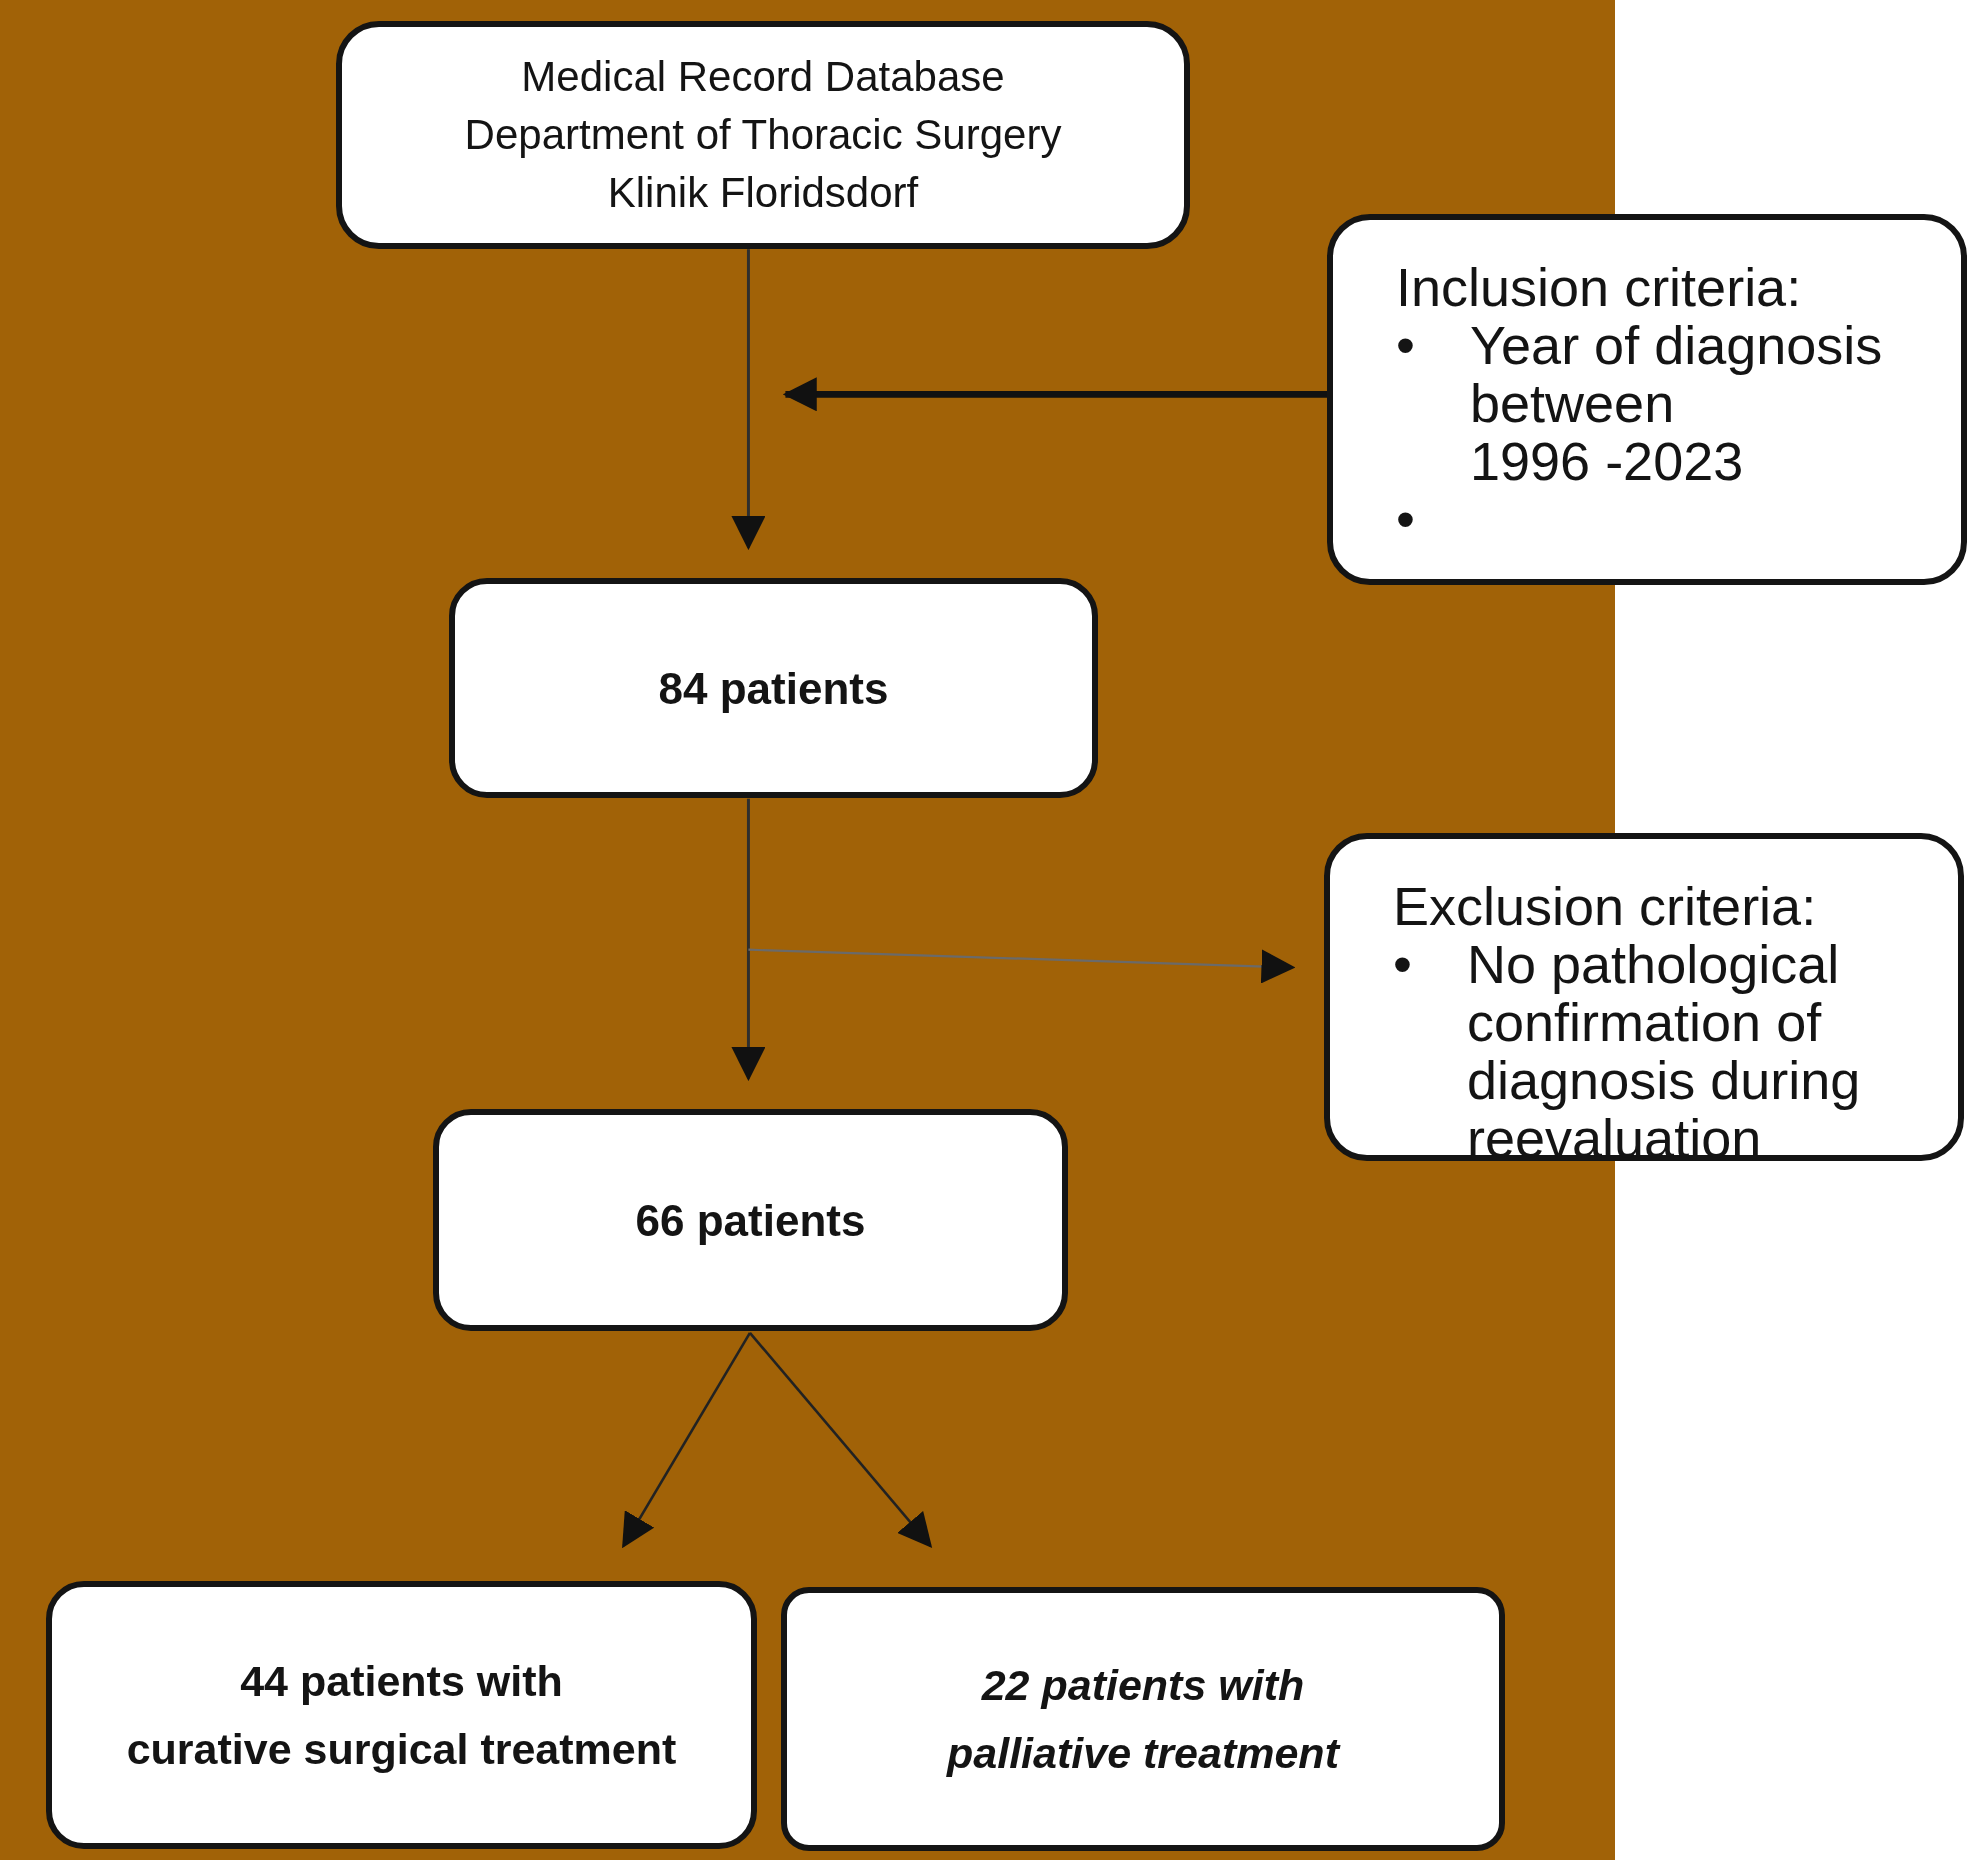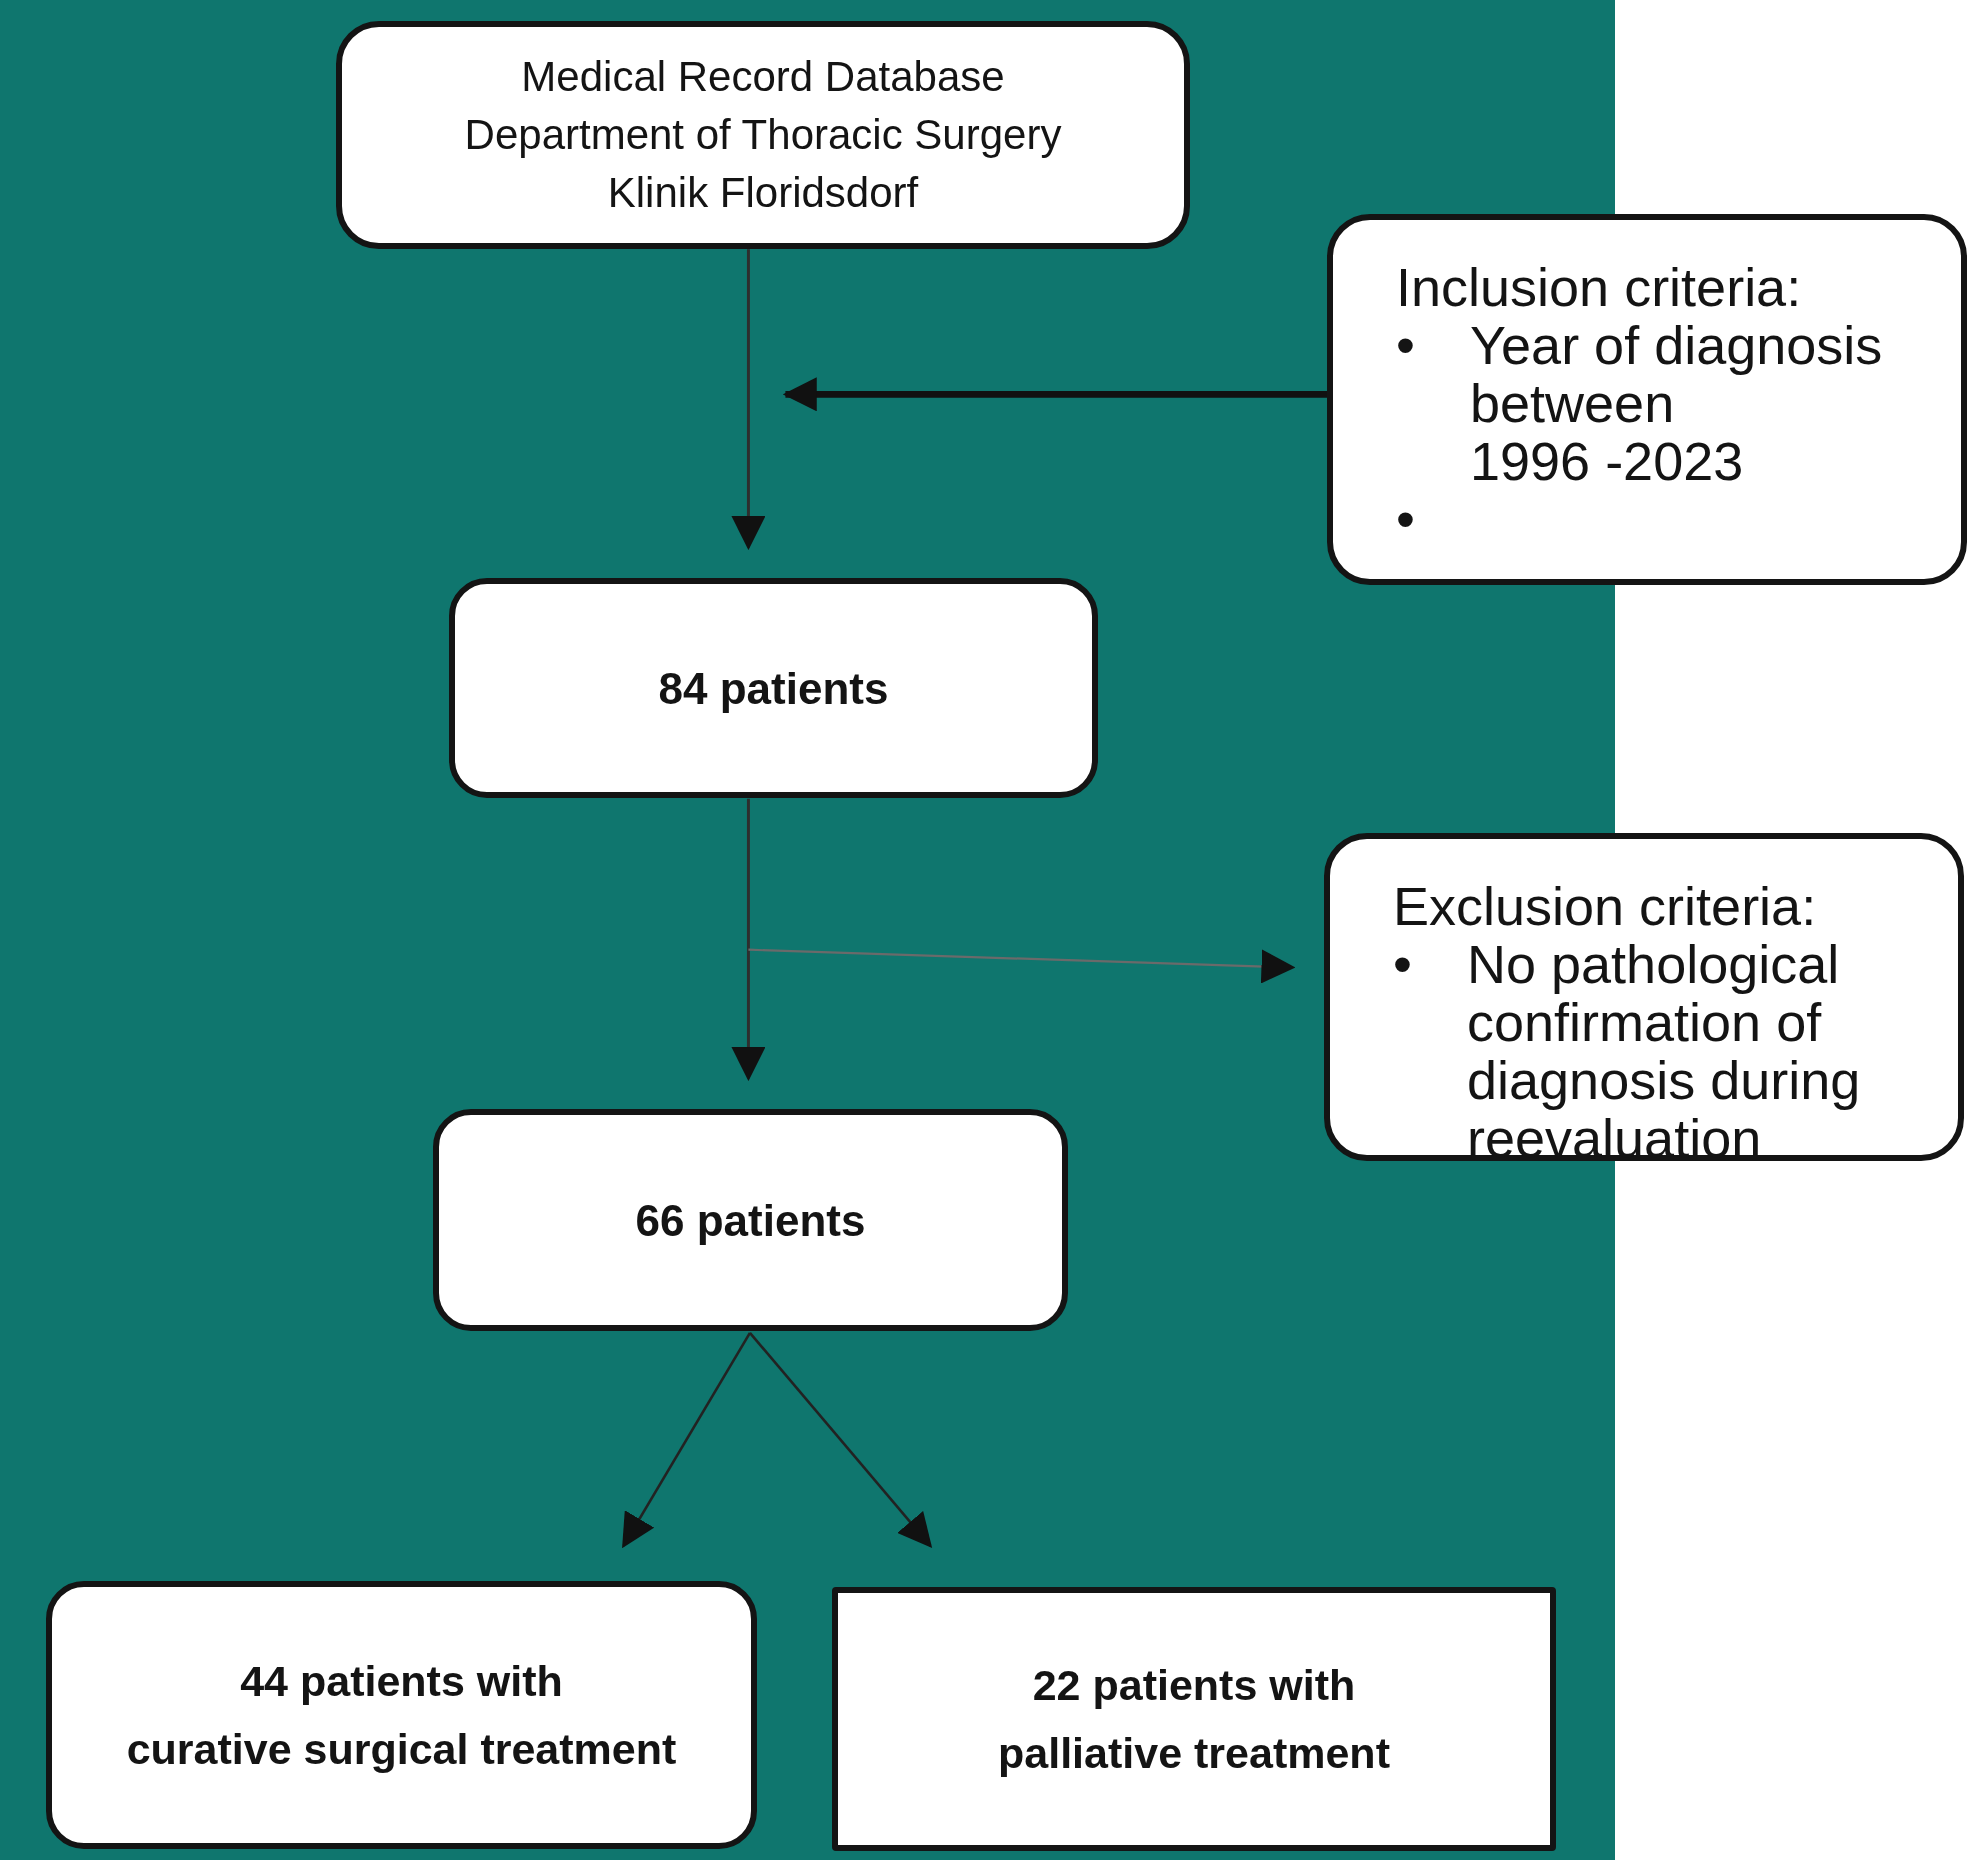--- a/index.html
+++ b/index.html
@@ -1,18 +1,18 @@
 <!DOCTYPE html>
 <html style="font-size:12px"><head>
 <meta charset="utf-8">
 <style>
   html,body{margin:0;padding:0;background:#ffffff;}
   body{width:1985px;height:1861px;position:relative;overflow:hidden;
        font-family:"Liberation Sans", sans-serif;color:#141414;}
-  .canvas{position:absolute;left:0;top:0;width:1615px;height:1861px;background:#0f766e;}
+  .canvas{position:absolute;left:0;top:0;width:1615px;height:1861px;background:#a16207;}
   svg.connectors{position:absolute;left:0;top:0;width:1985px;height:1861px;}
   .node{position:absolute;box-sizing:border-box;background:#ffffff;
         border:6px solid #141414;border-radius:43px;}
   .center-text{display:flex;align-items:center;justify-content:center;text-align:center;}
   .multiline{white-space:pre-line;}
   .node-title{font-size:42px;line-height:58px;font-weight:400;}
   .node-count{font-size:44px;line-height:53px;font-weight:700;}
   .node-outcome{font-size:43px;line-height:68px;font-weight:700;margin-top:6px;}
   .crit-box{padding-top:38px;padding-left:63px;padding-right:22px;
             font-size:54px;line-height:58px;font-weight:400;}
@@ -75,17 +75,17 @@
 diagnosis during
 reevaluation</span>
     </div>
   </div>
 
   <div class="node center-text node-count" style="left:433px;top:1109px;width:635px;height:222px;border-radius:38px;">66 patients</div>
 
   <div class="node center-text node-outcome multiline" style="left:46px;top:1575px;width:711px;height:268px;border-radius:38px;">44 patients with
 curative surgical treatment</div>
 
-  <div class="node center-text node-outcome multiline" style="left:832px;top:1581px;width:724px;height:264px;border-radius:4px;">22 patients with
+  <div class="node center-text node-outcome multiline" style="left:781px;top:1581px;width:724px;height:264px;border-radius:28px;font-style:italic;">22 patients with
 palliative treatment</div>
 
 </div>
 
 
 </body></html>

